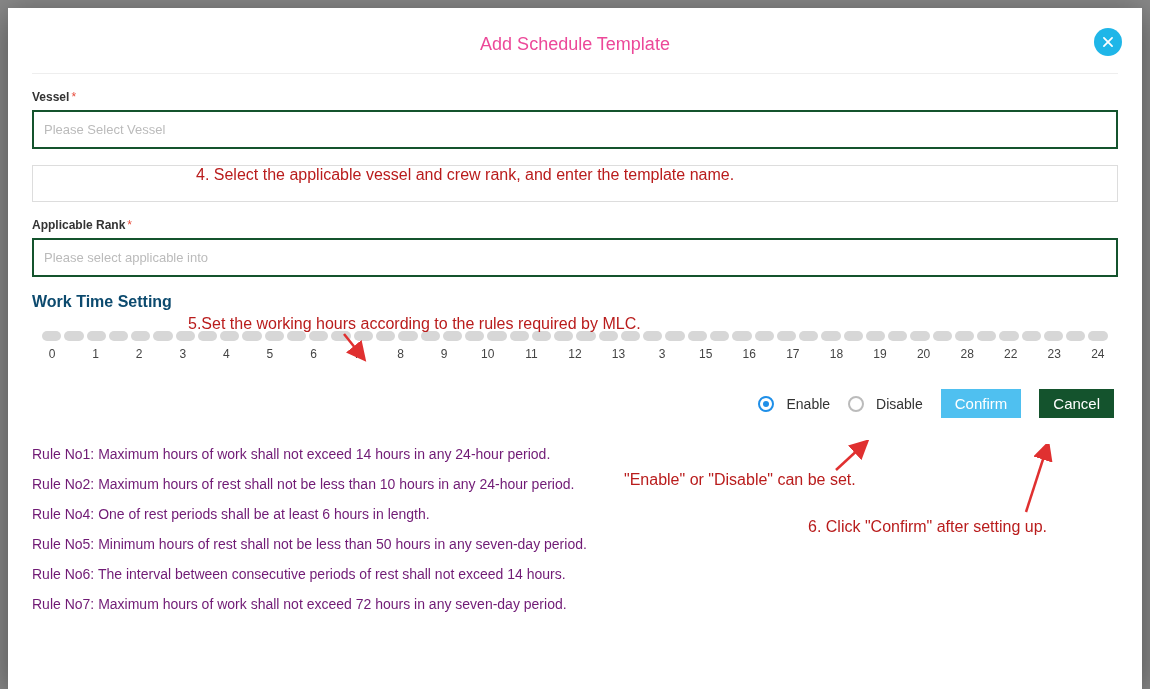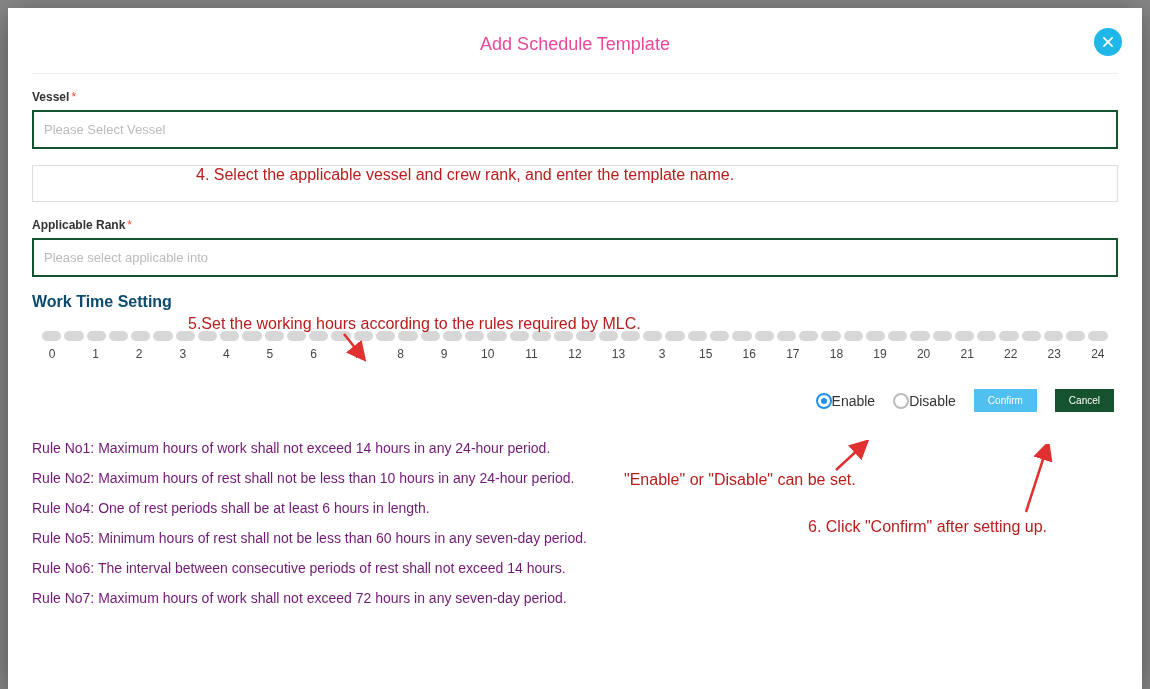--- a/index.html
+++ b/index.html
@@ -101,34 +101,34 @@
   .actions-row {
     display: flex;
     justify-content: flex-end;
     align-items: center;
     gap: 18px;
     margin: 24px 4px 28px 0;
     font-size: 14px;
     color: #333;
   }
   .radio {
-    display: inline-flex; align-items: center; gap: 0; cursor: pointer;
+    display: inline-flex; align-items: center; gap: 12px; cursor: pointer;
   }
   .radio .dot {
     width: 16px; height: 16px; border-radius: 50%;
     border: 2px solid #1f8fe8; position: relative; background: #fff;
   }
   .radio .dot.off { border-color: #bbb; }
   .radio .dot.on::after {
     content: ""; position: absolute; inset: 3px; border-radius: 50%;
     background: #1f8fe8;
   }
   .btn {
     padding: 6px 14px;
-    font-size: 10px;
+    font-size: 15px;
     color: #fff;
     border: none;
     cursor: pointer;
   }
   .btn-confirm { background: #4fc0f0; }
   .btn-cancel { background: #14532d; }
   .rules { font-size: 14px; color: #701a75; }
   .rules p { margin: 0 0 14px 0; }
 
   
@@ -243,21 +243,21 @@
         <span>11</span>
         <span>12</span>
         <span>13</span>
         <span>3</span>
         <span>15</span>
         <span>16</span>
         <span>17</span>
         <span>18</span>
         <span>19</span>
         <span>20</span>
-        <span>21</span>
+        <span>28</span>
         <span>22</span>
         <span>23</span>
         <span>24</span>
       </div>
   </div>
 
   
   <div class="actions-row">
     <label class="radio">
       <span class="dot on"></span>
@@ -269,21 +269,21 @@
     </label>
     <button class="btn btn-confirm">Confirm</button>
     <button class="btn btn-cancel">Cancel</button>
   </div>
 
   
   <div class="rules" id="rules-list">
       <p>Rule No1: Maximum hours of work shall not exceed 14 hours in any 24-hour period.</p>
       <p>Rule No2: Maximum hours of rest shall not be less than 10 hours in any 24-hour period.</p>
       <p>Rule No4: One of rest periods shall be at least 6 hours in length.</p>
-      <p>Rule No5: Minimum hours of rest shall not be less than 60 hours in any seven-day period.</p>
+      <p>Rule No5: Minimum hours of rest shall not be less than 50 hours in any seven-day period.</p>
       <p>Rule No6: The interval between consecutive periods of rest shall not exceed 14 hours.</p>
       <p>Rule No7: Maximum hours of work shall not exceed 72 hours in any seven-day period.</p>
     </div>
 
   
   <div class="anno" style="top:158px; left:188px;">4. Select the applicable vessel and crew rank, and enter the template name.</div>
   <div class="anno" style="top:307px; left:180px;">5.Set the working hours according to the rules required by MLC.</div>
   <div class="anno" style="top:463px; left:616px;">"Enable"   or "Disable" can be set.</div>
   <div class="anno" style="top:510px; left:800px;">6. Click "Confirm" after setting up.</div>
 

